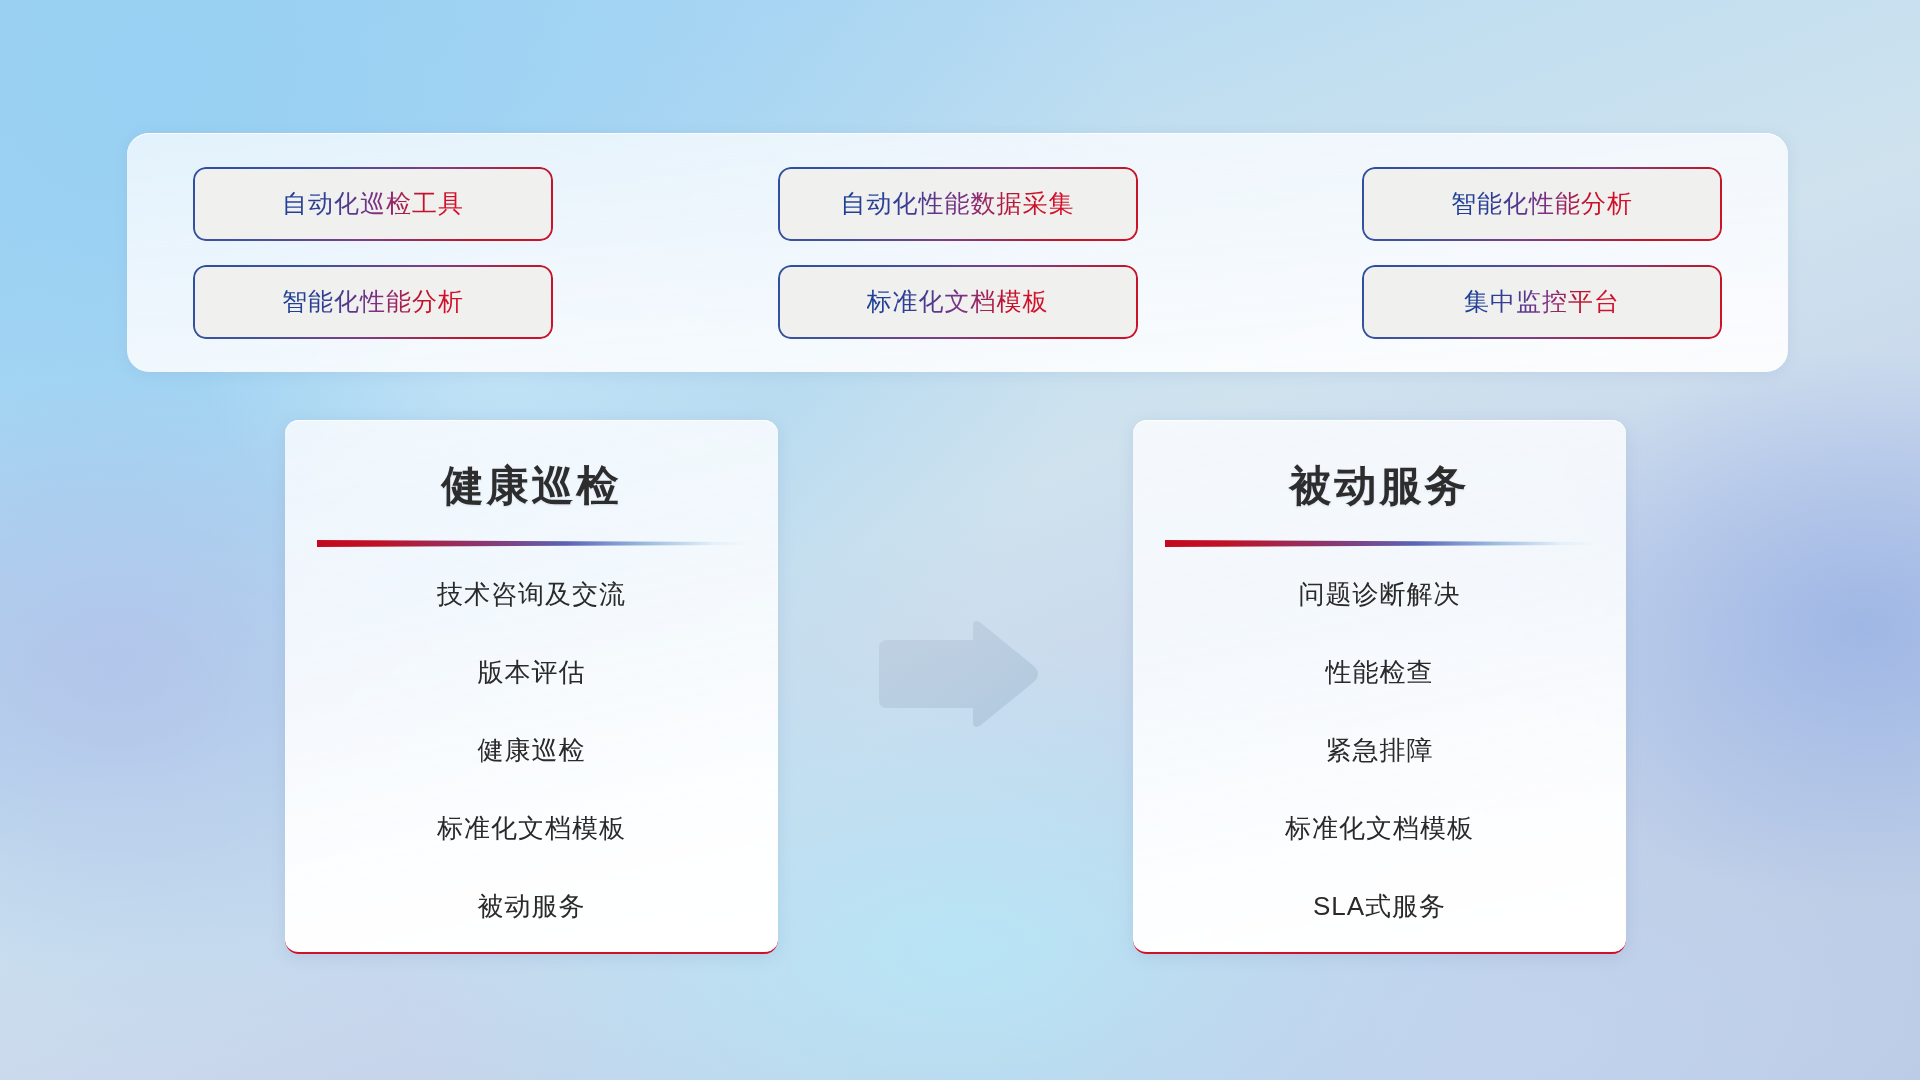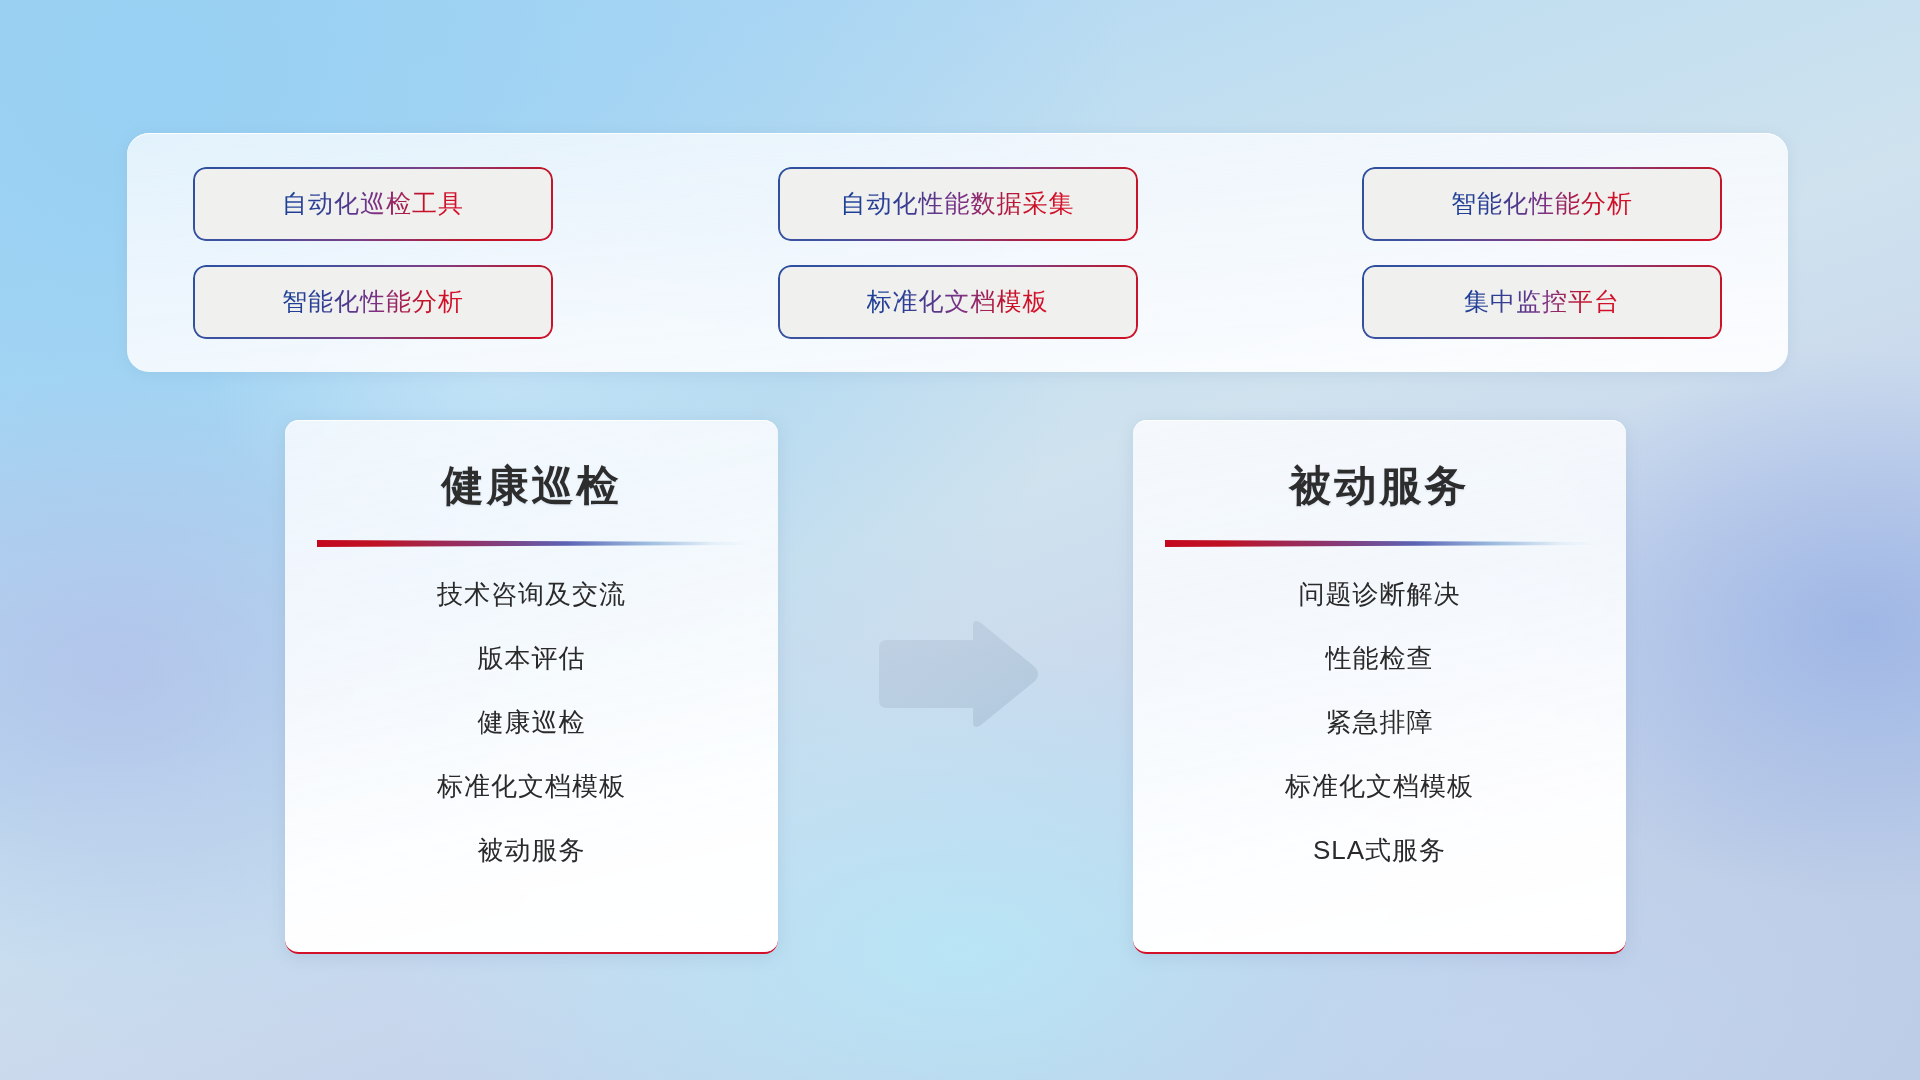--- a/index.html
+++ b/index.html
@@ -109,21 +109,21 @@
   .card-divider {
     margin-top:26px;
     width:430px; height:7px;
     background:linear-gradient(90deg, #c4081e 0%, #bf1224 14%, #8b3670 38%, #5b62b4 58%, #9ab9de 76%, rgba(200,222,240,0.35) 92%, rgba(255,255,255,0) 100%);
     clip-path: polygon(0 0, 100% 28%, 100% 72%, 0 100%);
   }
   .card-list {
     margin-top:30px;
     width:100%;
     display:flex; flex-direction:column; align-items:center;
-    gap:29px;
+    gap:43px;
   }
   .card-list-item {
     font-size:26px; color:#2a2a2a; font-weight:400; letter-spacing:1px;
     white-space:nowrap;
   }
 
   
   #flow-arrow {
     position:absolute; left:873px; top:618px; width:168px; height:112px;
     z-index:1;

